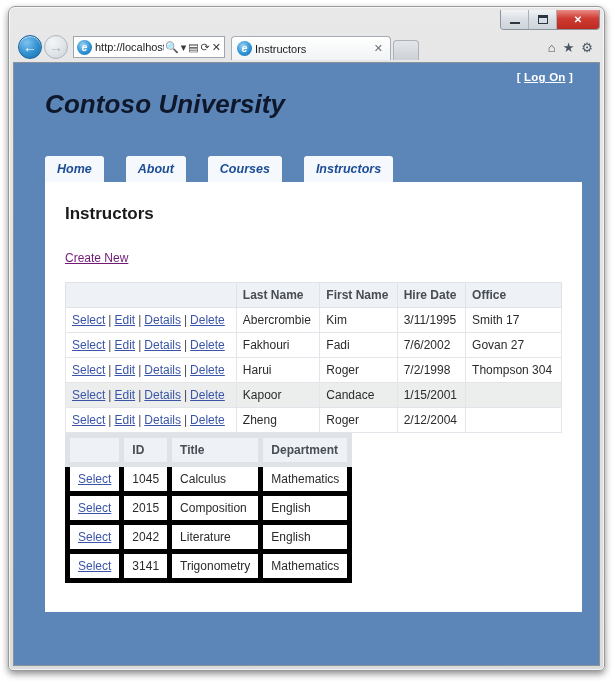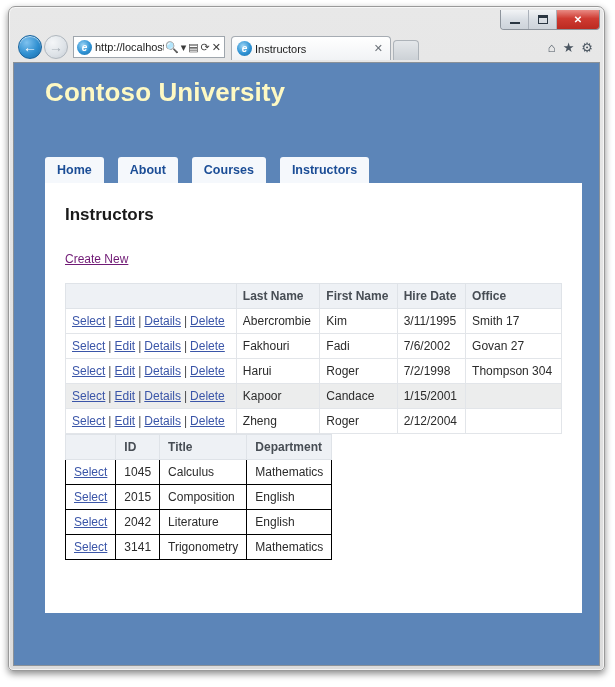--- a/index.html
+++ b/index.html
@@ -147,31 +147,33 @@
     text-align: right;
     color: #ffffff;
     font-size: 11.5px;
     font-weight: bold;
     padding-right: 12px;
     letter-spacing: .2px;
   }
   #login-area a { color: #ffffff; text-decoration: underline; }
   #site-title {
     margin: 6px 0 0 17px;
-    color: #fef9c3;
+    color: #0f172a;
     font-size: 26px;
     font-weight: bold;
     letter-spacing: .1px;
+    font-style: italic;
   }
 
   
   #main-menu {
-    margin: 49px 0 0 17px;
+    margin: 36px 0 0 17px;
     display: flex;
-    gap: 14px;
+    gap: 22px;
+    font-style: italic;
   }
   .menu-item {
     background: #f5f8fc;
     border-radius: 3px 3px 0 0;
     padding: 7px 12px 6px 12px;
     color: #1b4d96;
     font-size: 12.5px;
     font-weight: bold;
     line-height: 1;
   }
@@ -217,21 +219,21 @@
   .actions-cell a { color: #3a55a8; text-decoration: underline; }
   .sep { color: #4a4a4a; padding: 0 3px; }
 
   #courses-heading {
     font-size: 14.5px;
     font-weight: bold;
     color: #1a1a1a;
     margin: 26px 0 12px 0;
   }
   #courses-table th, #courses-table td {
-    border: 1px solid #000000;
+    border: 5px solid #000000;
     padding: 5px 8px;
     text-align: left;
     font-weight: normal;
     white-space: nowrap;
   }
   #courses-table thead th {
     background: #eef1f5;
     color: #474d54;
     font-weight: bold;
     border-color: #dfe3e8;
@@ -282,20 +284,25 @@
       <span>⌂</span>
       <span>★</span>
       <span>⚙</span>
     </div>
   </div>
 
   <div id="viewport">
     <div id="page-bg">
 
       <div id="site-header">
+        <div id="login-area">
+          <span>[</span>
+          <a href="#">Log On</a>
+          <span>]</span>
+        </div>
         <div id="site-title">Contoso University</div>
       </div>
 
       <div id="main-menu">
         <div class="menu-item">Home</div>
         <div class="menu-item">About</div>
         <div class="menu-item">Courses</div>
         <div class="menu-item">Instructors</div>
       </div>
 

